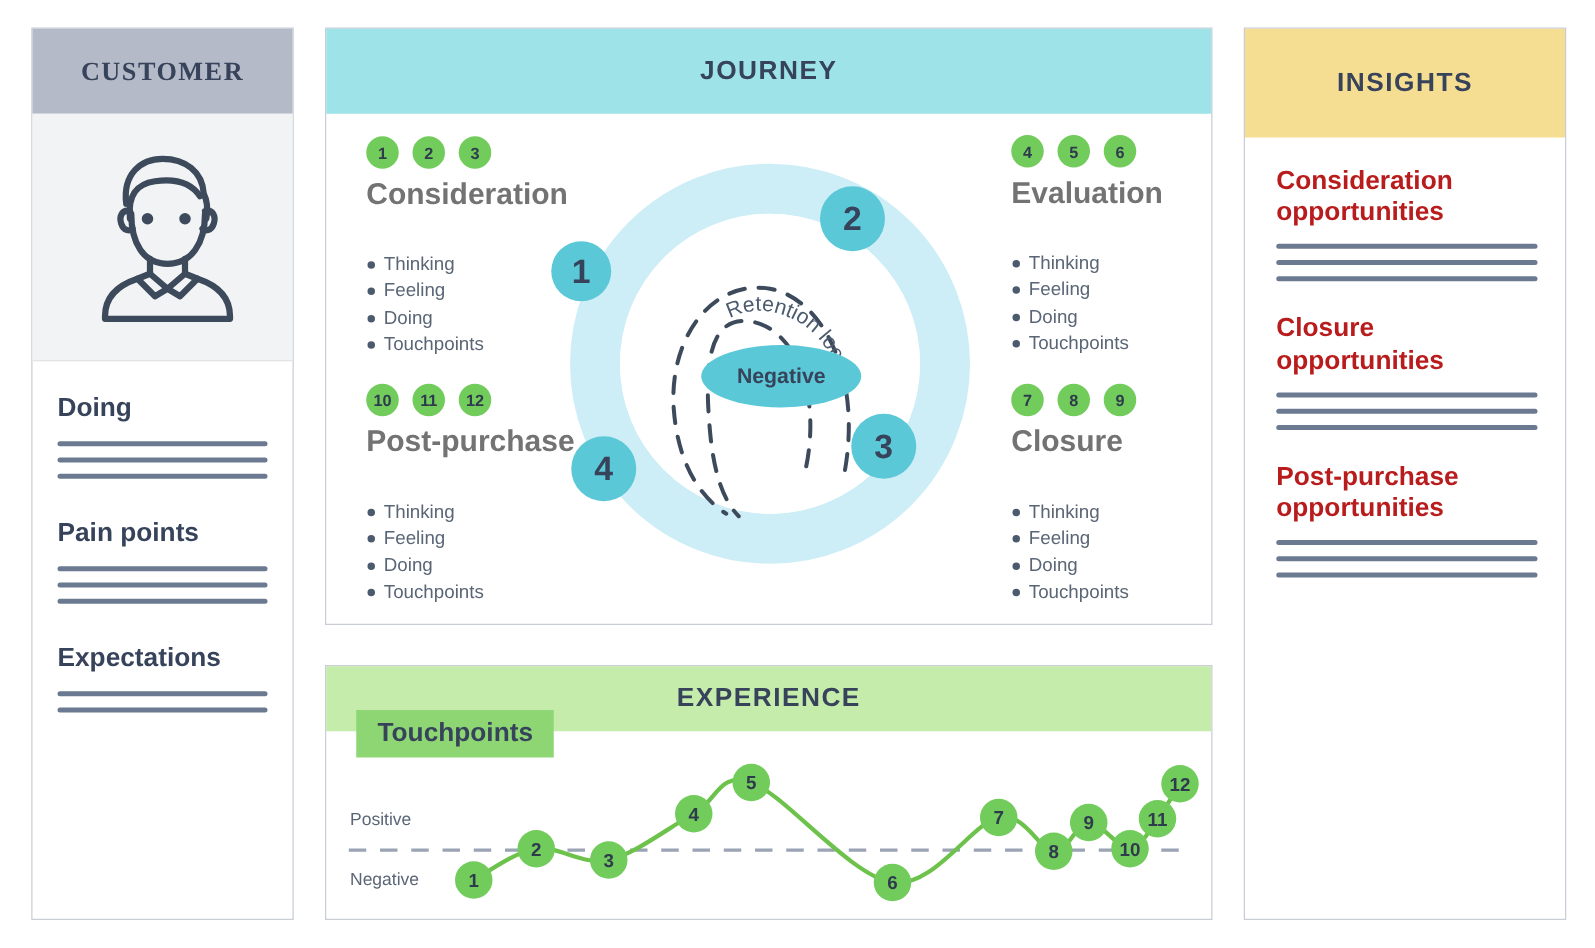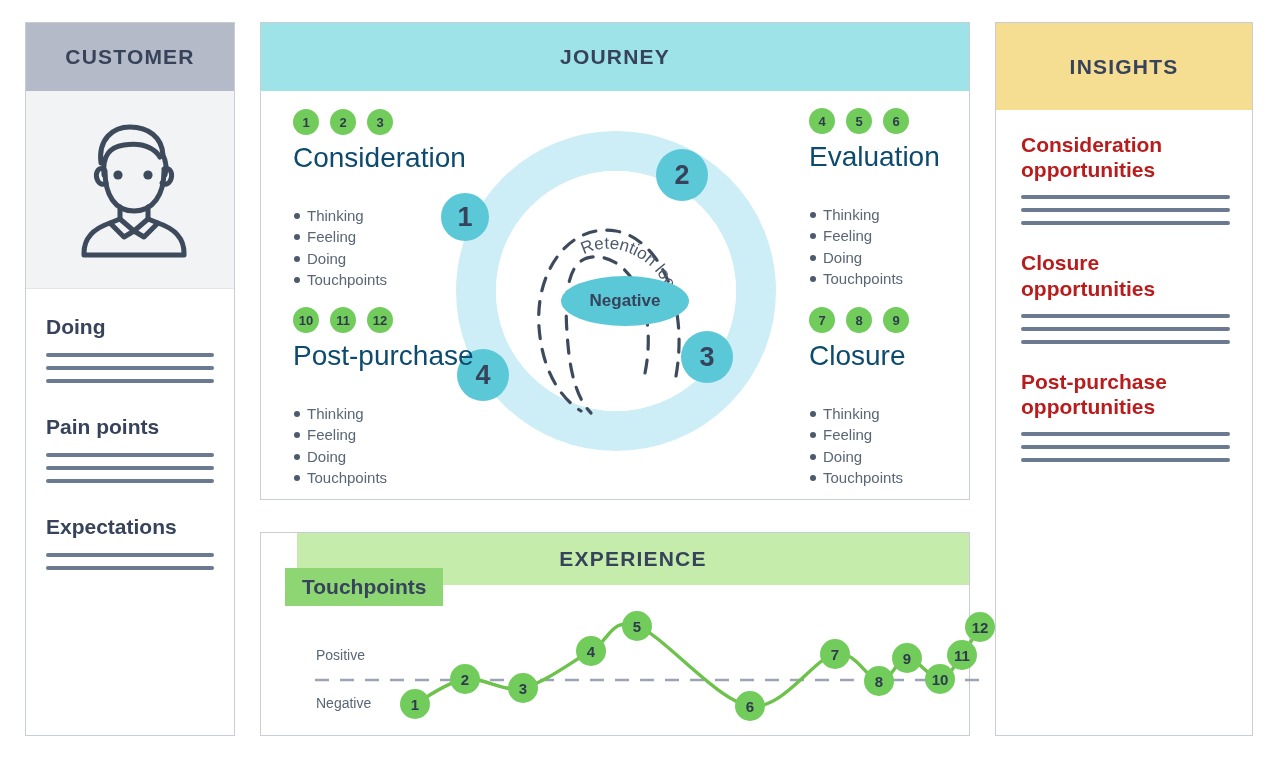--- a/index.html
+++ b/index.html
@@ -15,21 +15,21 @@
 
   
   .panel { position: absolute; background:#fff; border:1px solid #c8cdd6; }
   .panel-head {
     display:flex; align-items:center; justify-content:center;
     font-weight:bold; letter-spacing:1.2px; color:#36435a;
   }
 
   
   #customer-panel { left:25px; top:22px; width:210px; height:714px; }
-  #customer-head { height:68px; background:#b4bac8; font-size:21px; }
+  #customer-head { height:68px; background:#b4bac8; font-size:21px;font-family:Liberation Serif, serif; }
   .avatar-box {
     height:198px; background:#f2f3f4; display:flex;
     align-items:center; justify-content:center;
     border-bottom:1px solid #e2e4e8;
   }
   .cust-sections { padding:26px 20px 0 20px; }
   .cust-sec { margin-bottom:32px; }
   .cust-sec h3 { font-size:21px; font-weight:bold; color:#36435a; margin-bottom:14px; }
   .rule { height:4px; background:#6b7a90; border-radius:2px; margin-bottom:9px; }
 
@@ -38,21 +38,21 @@
   #journey-head { height:68px; background:#9de3e8; font-size:21px; }
   .journey-body { position:relative; height:409px; }
 
   .stage { position:absolute; width:215px; }
   .badges { display:flex; gap:11px; margin-bottom:7px; }
   .badge {
     width:26px; height:26px; border-radius:50%; background:#72cc5c;
     display:flex; align-items:center; justify-content:center;
     font-size:13px; font-weight:bold; color:#2f3b4d;
   }
-  .stage h3 { font-size:28px; font-weight:normal; color:#0c4a6e; margin-bottom:6px; white-space:nowrap;}
+  .stage h3 { font-size:24px; font-weight:bold; color:#737373; margin-bottom:6px; white-space:nowrap;}
   .stage ul { list-style:none;margin-top:31px; }
   .stage li {
     font-size:15px; color:#5a6676; line-height:1.42;
     padding-left:14px; position:relative;
   }
   .stage li::before {
     content:""; position:absolute; left:1px; top:8px;
     width:6px; height:6px; border-radius:50%; background:#4c5a6e;
   }
   #stage-consideration { left:32px; top:18px; }
@@ -66,21 +66,21 @@
     display:flex; align-items:center; justify-content:center;
     font-size:27px; font-weight:bold; color:#36435a;
   }
   .purchase-pill {
     position:absolute; background:#5bc8d8; border-radius:50%;
     display:flex; align-items:center; justify-content:center;
     font-size:17px; font-weight:bold; color:#36435a;
   }
 
   
-  #experience-panel { left:260px; top:532px; width:710px; height:204px;padding-left:36px; }
+  #experience-panel { left:260px; top:532px; width:710px; height:204px; }
   #experience-head { height:52px; background:#c6ecac; font-size:21px; }
   .touch-tab {
     position:absolute; left:24px; top:35px;
     background:#8ed673; padding:7px 17px;
     font-size:21px; font-weight:bold; color:#36435a;
   }
   .chart-area { position:relative; height:151px; }
   .axis-lab { position:absolute; font-size:14px; color:#5a6676; }
 
   

